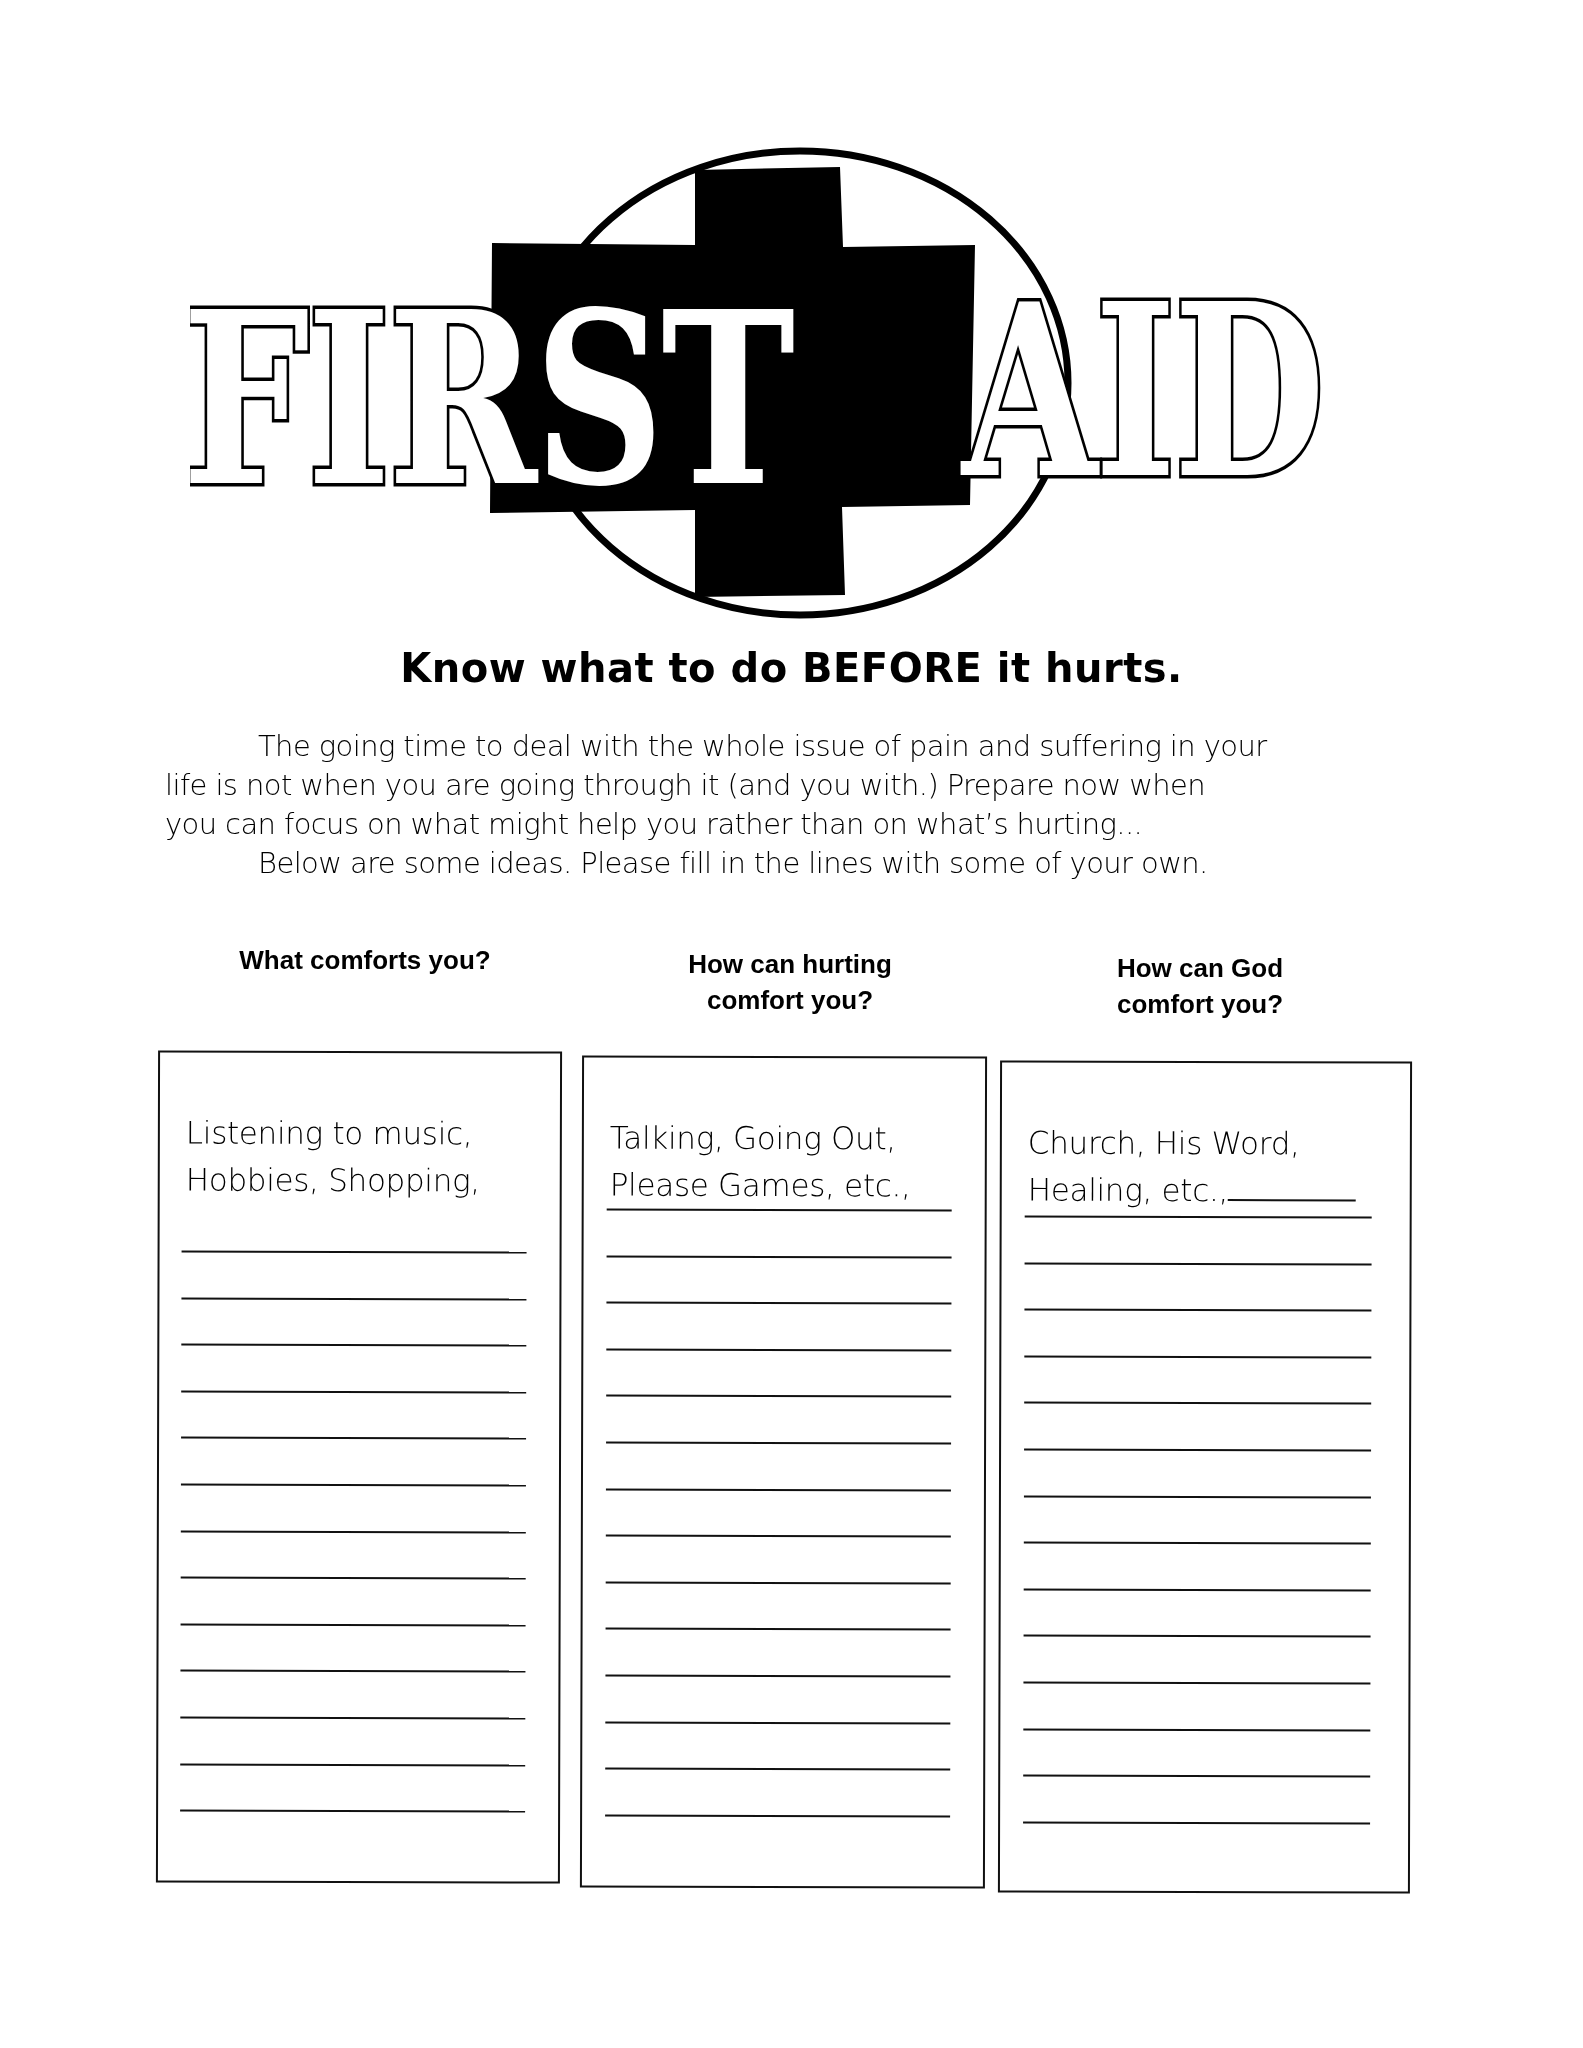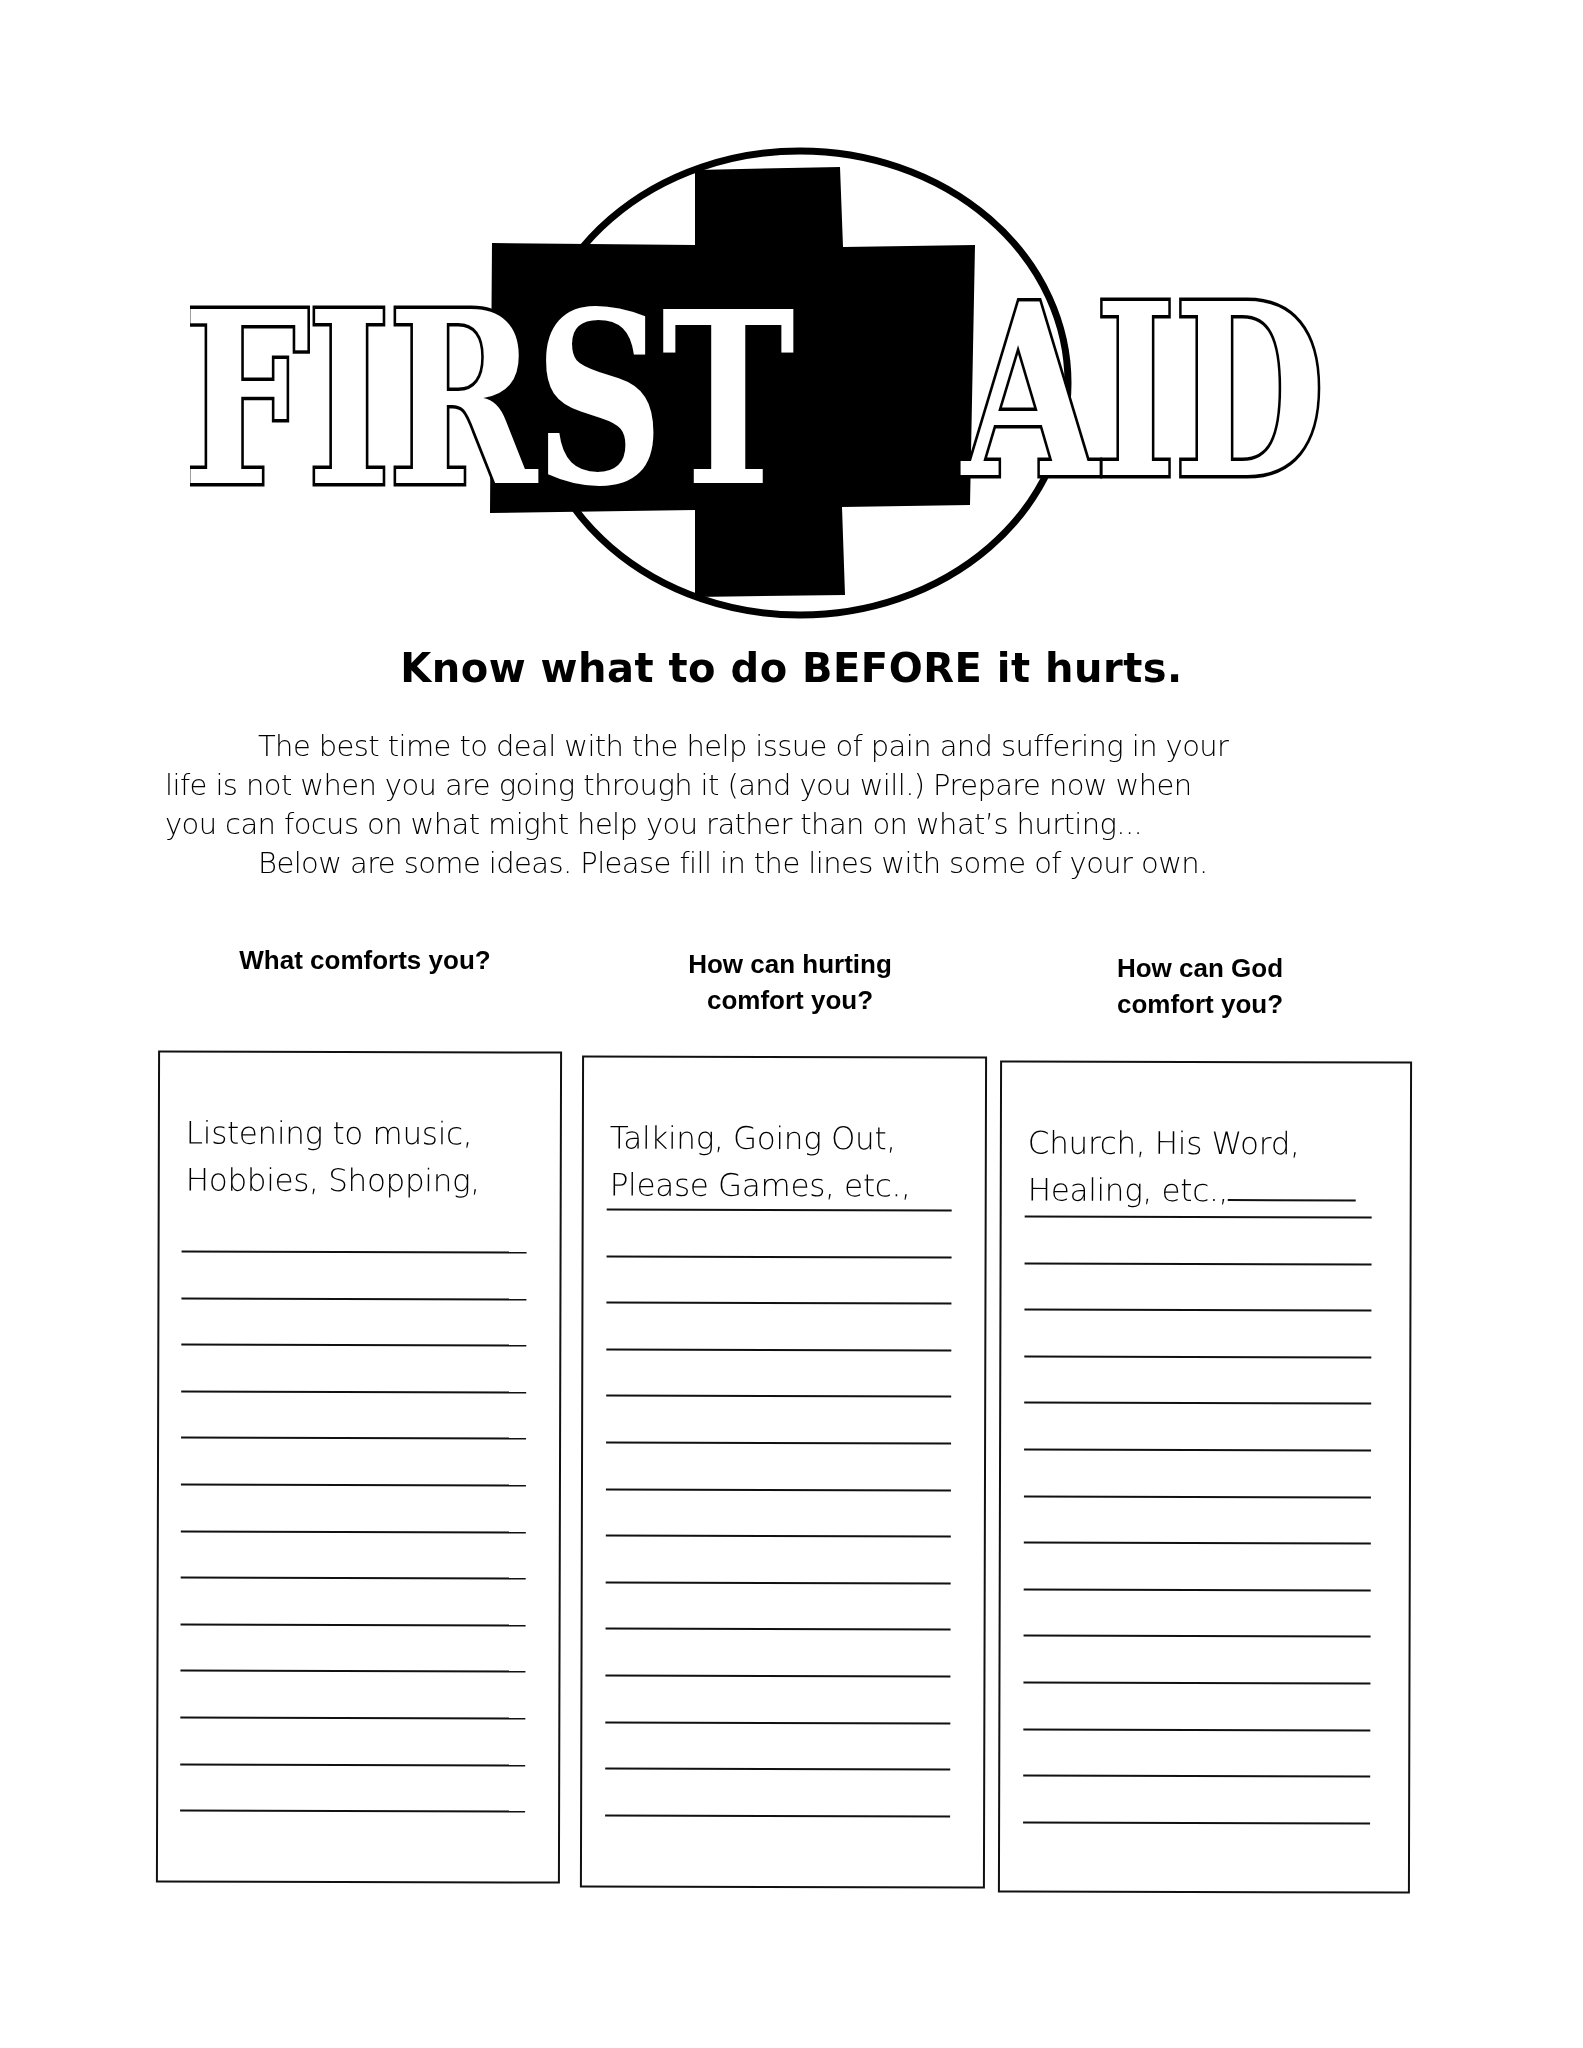--- a/index.html
+++ b/index.html
@@ -71,22 +71,22 @@
 
     <text class="logo-text" x="-8" y="338" font-size="238" textLength="610" lengthAdjust="spacingAndGlyphs">FIRST</text>
 
     <text class="logo-text" x="772" y="330" font-size="238" textLength="360" lengthAdjust="spacingAndGlyphs">AID</text>
   </svg>
 </div>
 
 <div class="headline">Know what to do BEFORE it hurts.</div>
 
 <div class="intro">
-  <p class="indent">The best time to deal with the help issue of pain and suffering in your</p>
-  <p>life is not when you are going through it (and you will.)  Prepare now when</p>
+  <p class="indent">The going time to deal with the whole issue of pain and suffering in your</p>
+  <p>life is not when you are going through it (and you with.)  Prepare now when</p>
   <p>you can focus on what might help you rather than on what’s hurting...</p>
   <p class="indent">Below are some ideas.  Please fill in the lines with some of your own.</p>
 </div>
 
 <div class="col-head h1">
   <div>What comforts  you?</div>
 </div>
 <div class="col-head h2">
   <div>How can hurting</div>
   <div>comfort you?</div>

